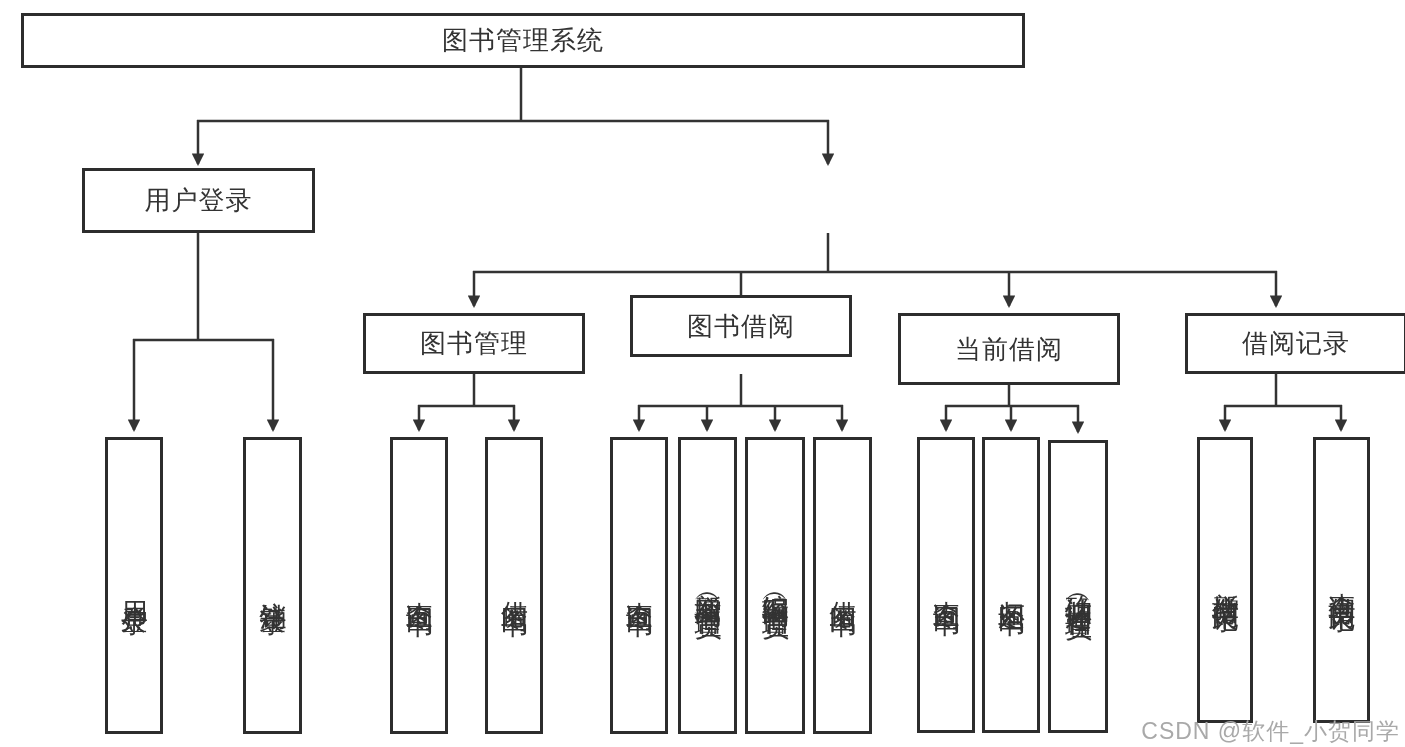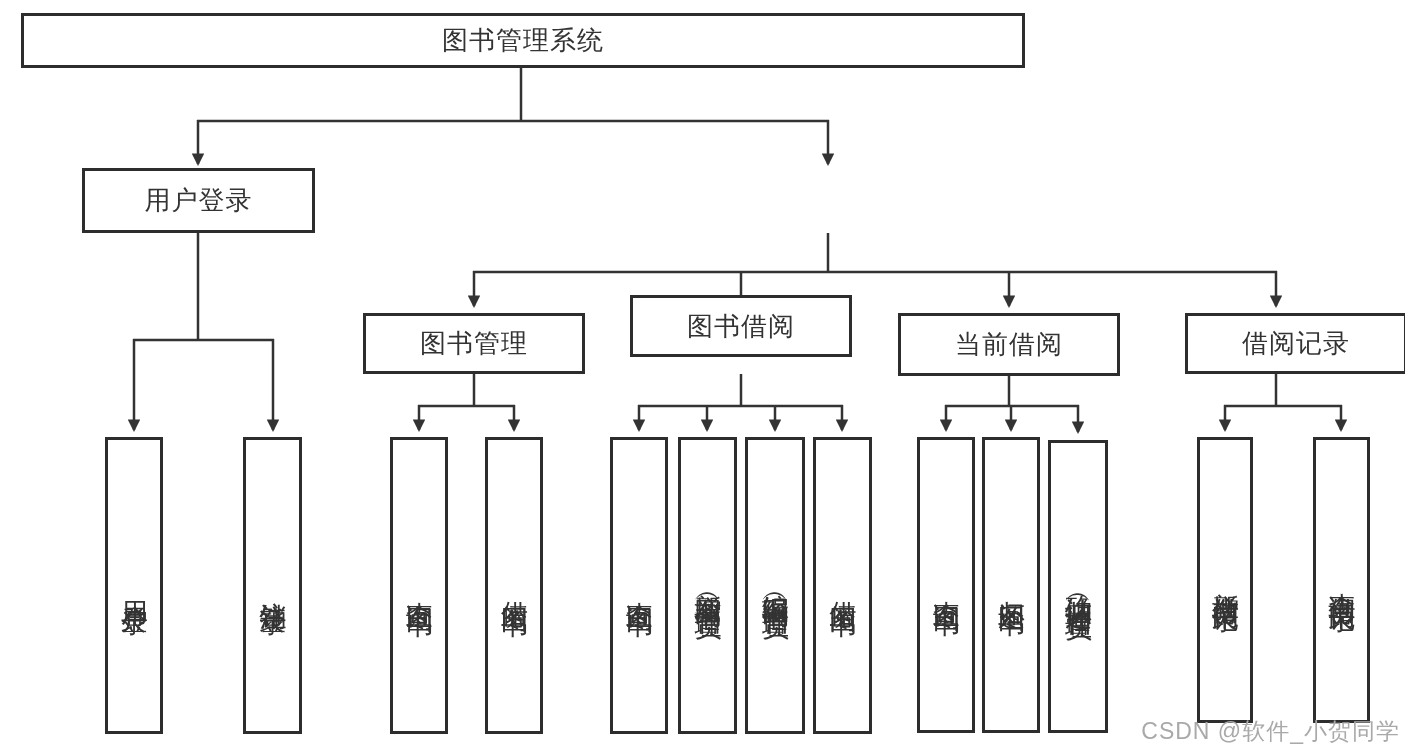--- a/index.html
+++ b/index.html
@@ -141,21 +141,21 @@
   <div class="hbox" style="left:82px; top:168px; width:233px; height:65px;">
     <span>用户登录</span>
   </div>
 
   <div class="hbox" style="left:363px; top:313px; width:222px; height:61px;">
     <span>图书管理</span>
   </div>
   <div class="hbox" style="left:630px; top:295px; width:222px; height:62px;">
     <span>图书借阅</span>
   </div>
-  <div class="hbox" style="left:898px; top:313px; width:222px; height:63px;">
+  <div class="hbox" style="left:898px; top:313px; width:222px; height:72px;">
     <span>当前借阅</span>
   </div>
   <div class="hbox" style="left:1165px; top:313px; width:222px; height:61px;margin-left:20px;">
     <span>借阅记录</span>
   </div>
 
   <div class="vbox" style="left:105px; top:437px; width:58px; height:297px;">
     <span class="vtext">用户登录</span>
   </div>
   <div class="vbox" style="left:243px; top:437px; width:59px; height:297px;">

